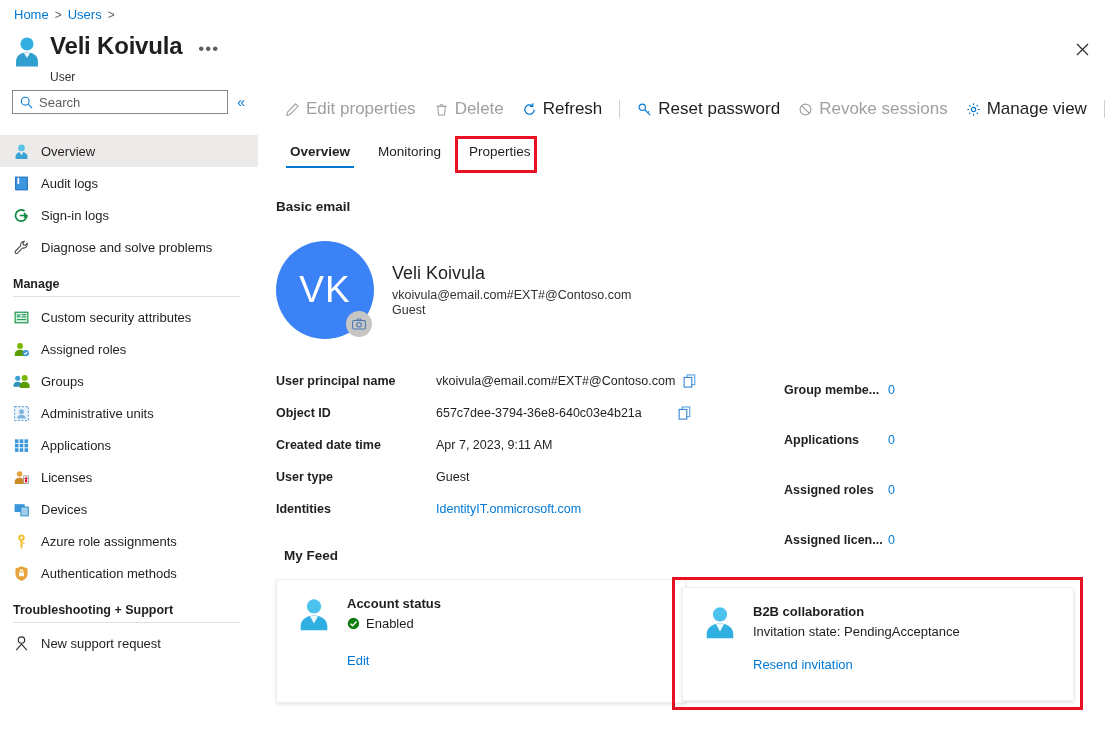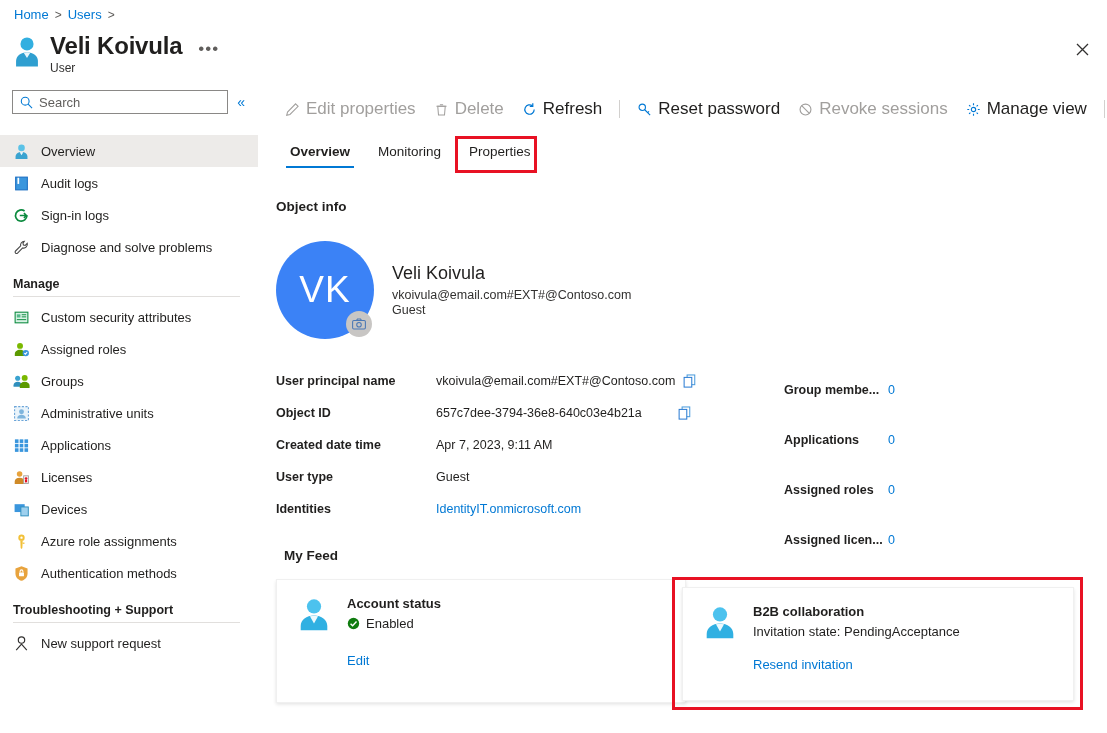--- a/index.html
+++ b/index.html
@@ -28,21 +28,21 @@
     display: flex; align-items: flex-start; gap: 8px;
   }
   .title-avatar { width: 30px; height: 34px; flex: none; margin-top: 3px; }
   .title-texts { display: flex; flex-direction: column; }
   .title-line { display: flex; align-items: baseline; gap: 12px; }
   .page-title { font-size: 24px; font-weight: 700; color: #201f1e; letter-spacing: -.2px; }
   .ellipsis-btn {
     font-size: 17px; color: #605e5c; cursor: pointer;
     line-height: 10px; padding: 2px 4px; letter-spacing: 1px;
   }
-  .page-subtitle { font-size: 12px; color: #323130; margin-top: 1px; }
+  .page-subtitle { font-size: 12px; color: #323130; margin-top: 10px; }
 
   
   .close-btn {
     position: absolute; right: 12px; top: 36px;
     width: 26px; height: 26px; cursor: pointer;
     display: flex; align-items: center; justify-content: center;
   }
 
   
   .sidebar { position: absolute; left: 0; top: 90px; width: 258px; }
@@ -428,21 +428,21 @@
         <span>Got feedback?</span>
       </div>
     </div>
 
     <div class="tabs">
       <div class="tab active">Overview</div>
       <div class="tab">Monitoring</div>
       <div class="tab">Properties</div>
     </div>
 
-    <div class="section-head" id="basic-info-head">Object info</div>
+    <div class="section-head" id="basic-info-head">Basic email</div>
 
     <div class="profile">
       <div class="avatar-wrap">
         <div class="avatar" style="background:#3b82f6">VK</div>
         <div class="cam-badge">
           <svg width="14" height="12" viewBox="0 0 16 13">
             <rect x="0.7" y="2.4" width="14.6" height="9.8" rx="1.4" fill="none" stroke="#4a78b5" stroke-width="1.2"></rect>
             <path d="M5.2 2.4 6.3.8h3.4l1.1 1.6" fill="none" stroke="#4a78b5" stroke-width="1.2"></path>
             <circle cx="8" cy="7.3" r="2.6" fill="none" stroke="#4a78b5" stroke-width="1.2"></circle>
           </svg>

